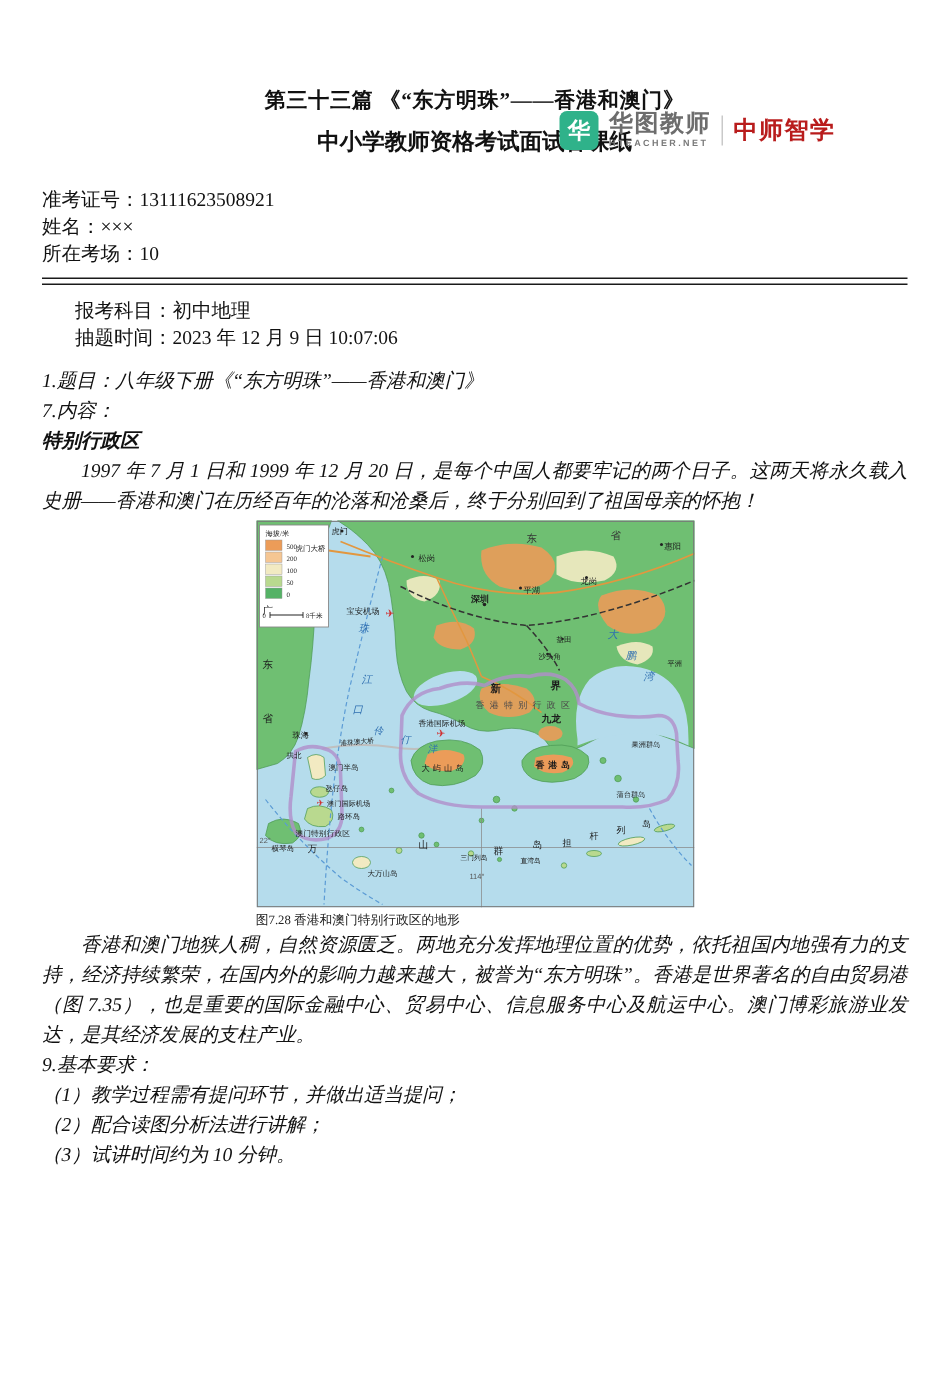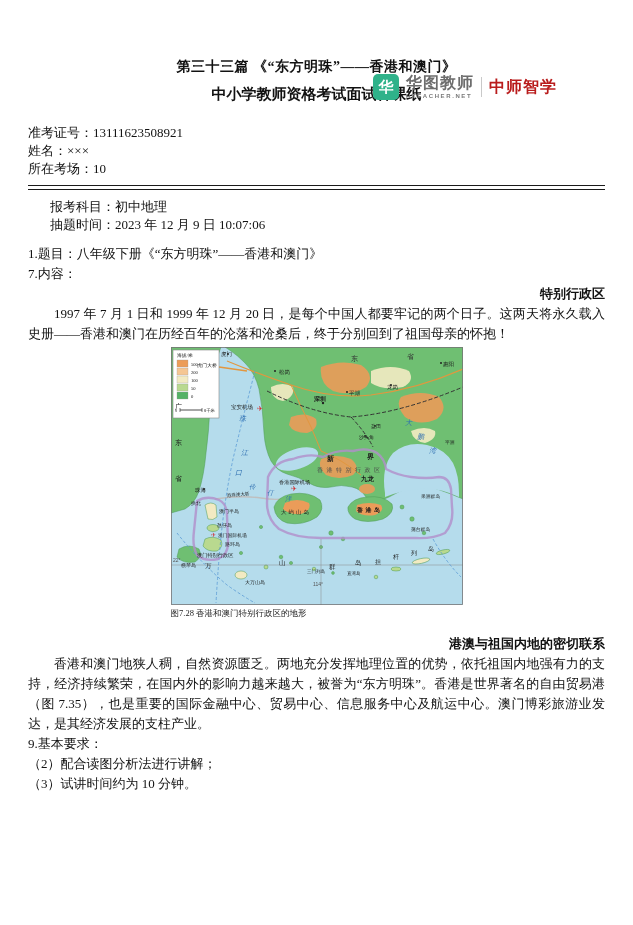--- a/index.html
+++ b/index.html
@@ -20,24 +20,24 @@
   .product{font-size:16px;font-weight:bold;color:#b91c1c;letter-spacing:1px;}
   
   h1{margin:58px 0 0;text-align:center;font-size:14px;font-weight:bold;letter-spacing:.5px;}
   h2{margin:9px 0 0;text-align:center;font-size:15px;font-weight:bold;}
   
   .info-row{display:flex;justify-content:space-between;font-size:13px;margin-top:20px;flex-direction:column;}
   .info-row.second{margin-top:8px;margin-left:22px;}
   .double-line{margin-top:7px;height:3px;border-top:1px solid #1a1a1a;border-bottom:1px solid #1a1a1a;}
   
   .content{margin-top:10px;font-size:13px;line-height:20px;}
-  .content p{margin:0;text-align:justify;}
-  .content p.center-bold{text-align:right;font-weight:bold;}
+  .content p{margin:0;text-align:justify;font-style:italic;}
+  .content p.center-bold{text-align:left;font-weight:bold;}
   .content p.indent{text-indent:2em;}
-  figure{margin:3px auto 16px;width:292px;}
+  figure{margin:3px auto 2px;width:292px;}
   figure svg{display:block;}
   figcaption{font-size:8.5px;color:#222;margin-top:3px;line-height:10px;}
 </style>
 </head>
 <body>
 
 <div class="page">
 
   <div class="logo">
     <div class="logo-icon">
@@ -238,20 +238,20 @@
             <text x="240" y="208" font-size="6" fill="#1c1c1c">列</text>
             <text x="257" y="204" font-size="6" fill="#1c1c1c">岛</text>
             <text x="2" y="215" font-size="5" fill="#555555">22°</text>
             <text x="142" y="239" font-size="5" fill="#555555">114°</text>
           </g>
         <rect x="0.5" y="0.5" width="291" height="257" fill="none" stroke="#777" stroke-width="0.8"></rect>
       </svg>
       <figcaption>图7.28  香港和澳门特别行政区的地形</figcaption>
     </figure>
 
-    <p class="center-bold">港澳与祖国内地的密切联系</p>
     <p class="indent">香港和澳门地狭人稠，自然资源匮乏。两地充分发挥地理位置的优势，依托祖国内地强有力的支持，经济持续繁荣，在国内外的影响力越来越大，被誉为“东方明珠”。香港是世界著名的自由贸易港（图 7.35），也是重要的国际金融中心、贸易中心、信息服务中心及航运中心。澳门博彩旅游业发达，是其经济发展的支柱产业。</p>
     <p>9.基本要求：</p>
+    <p>（1）教学过程需有提问环节，并做出适当提问；</p>
     <p>（2）配合读图分析法进行讲解；</p>
     <p>（3）试讲时间约为 10 分钟。</p>
   </div>
 
 </div>
 
 </body></html>

